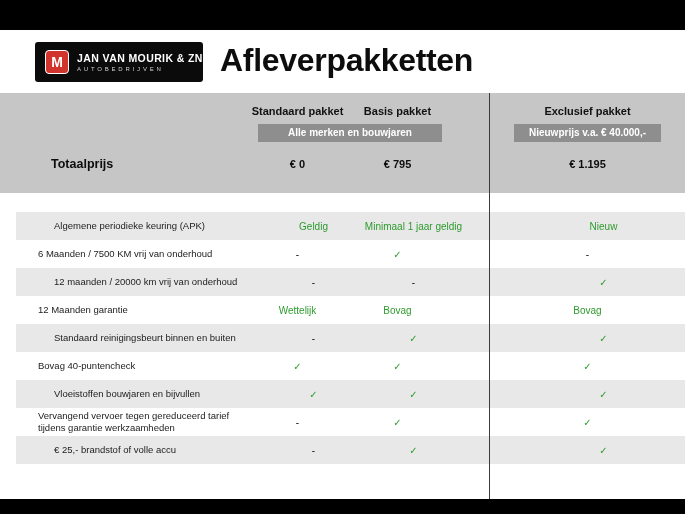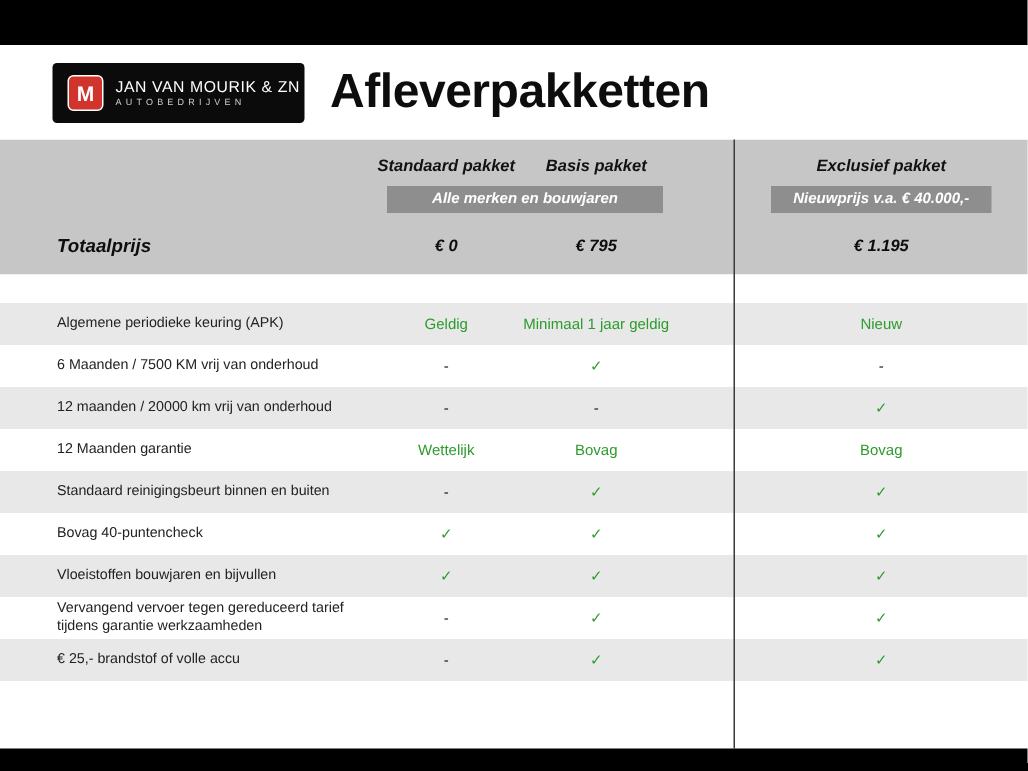--- a/index.html
+++ b/index.html
@@ -18,46 +18,46 @@
   .logo {
     margin-left:35px; width:168px; height:40px; background:#0b0b0b; border-radius:3px;
     display:flex; align-items:center; gap:8px; padding:0 10px; z-index:2;
   }
   .monogram {
     width:24px; height:24px; background:var(--logo-red,#d0342c); border:1px solid #fff; border-radius:4px;
     color:#fff; font-weight:bold; font-size:14px; display:flex; align-items:center; justify-content:center;
     flex:0 0 auto;
   }
   .brand-lines { display:flex; flex-direction:column; justify-content:center; }
-  .brand-name { color:#fff; font-weight:normal; font-size:10.5px; letter-spacing:.4px; white-space:nowrap; }
+  .brand-name { color:#fff; font-weight:bold; font-size:10.5px; letter-spacing:.4px; white-space:nowrap; }
   .brand-sub  { color:#cfcfcf; font-size:6px; letter-spacing:2.8px; margin-top:2px; white-space:nowrap; }
   .title {
     position:absolute; left:220px; right:0; top:50%; transform:translateY(-54%);
     font-size:32px; font-weight:bold; color:#0d0d0d; letter-spacing:-.3px;
   }
 
   .grid { display:grid; grid-template-columns:250px 95px 105px 40px 195px; }
 
-  .band { height:90px; background:var(--band-gray,#c6c6c6); padding-top:12px;font-style:italic; }
+  .band { height:100px; background:var(--band-gray,#c6c6c6); padding-top:12px; }
   .col-head { text-align:center; font-weight:bold; font-size:11px; color:#111; }
   .badges-row { margin-top:7px; }
   .badge {
     display:block; background:var(--badge-gray,#8e8e8e); color:#fff; font-weight:bold;
     font-size:10px; text-align:center; padding:3px 0 4px;
   }
   .badge-left-wrap { grid-column:2 / span 2; padding:0 8px; }
   .badge-right-wrap { grid-column:5; padding:0 24px; }
   .total-row { margin-top:15px; align-items:center; }
-  .total-label { padding-left:38px; font-weight:bold; font-size:12.5px; color:#0d0d0d; }
+  .total-label { padding-left:38px; font-weight:bold; font-size:12.5px; color:#0d0d0d;margin-left:13px; }
   .tval { text-align:center; font-weight:bold; font-size:11px; color:#0d0d0d; }
 
   .gap { height:19px; background:#fff; }
 
   .row { min-height:28px; align-items:center; }
-  .row.stripe { background:var(--row-stripe,#e8e8e8); }
+  .row.stripe { background:var(--row-stripe,#e8e8e8);margin-left:16px; }
   .cell.label { padding-left:38px; padding-right:12px; font-size:9.5px; color:#222; line-height:1.25; }
   .val { text-align:center; font-size:10px; font-weight:normal; color:var(--accent-green,#2e9b2e); }
   .val.dash { color:#111; }
 
   .divider { position:absolute; left:489px; top:93px; width:1px; height:406px; background:#3b3b3b; z-index:3; }
 </style>
 </head>
 <body>
 
 <div class="page">

